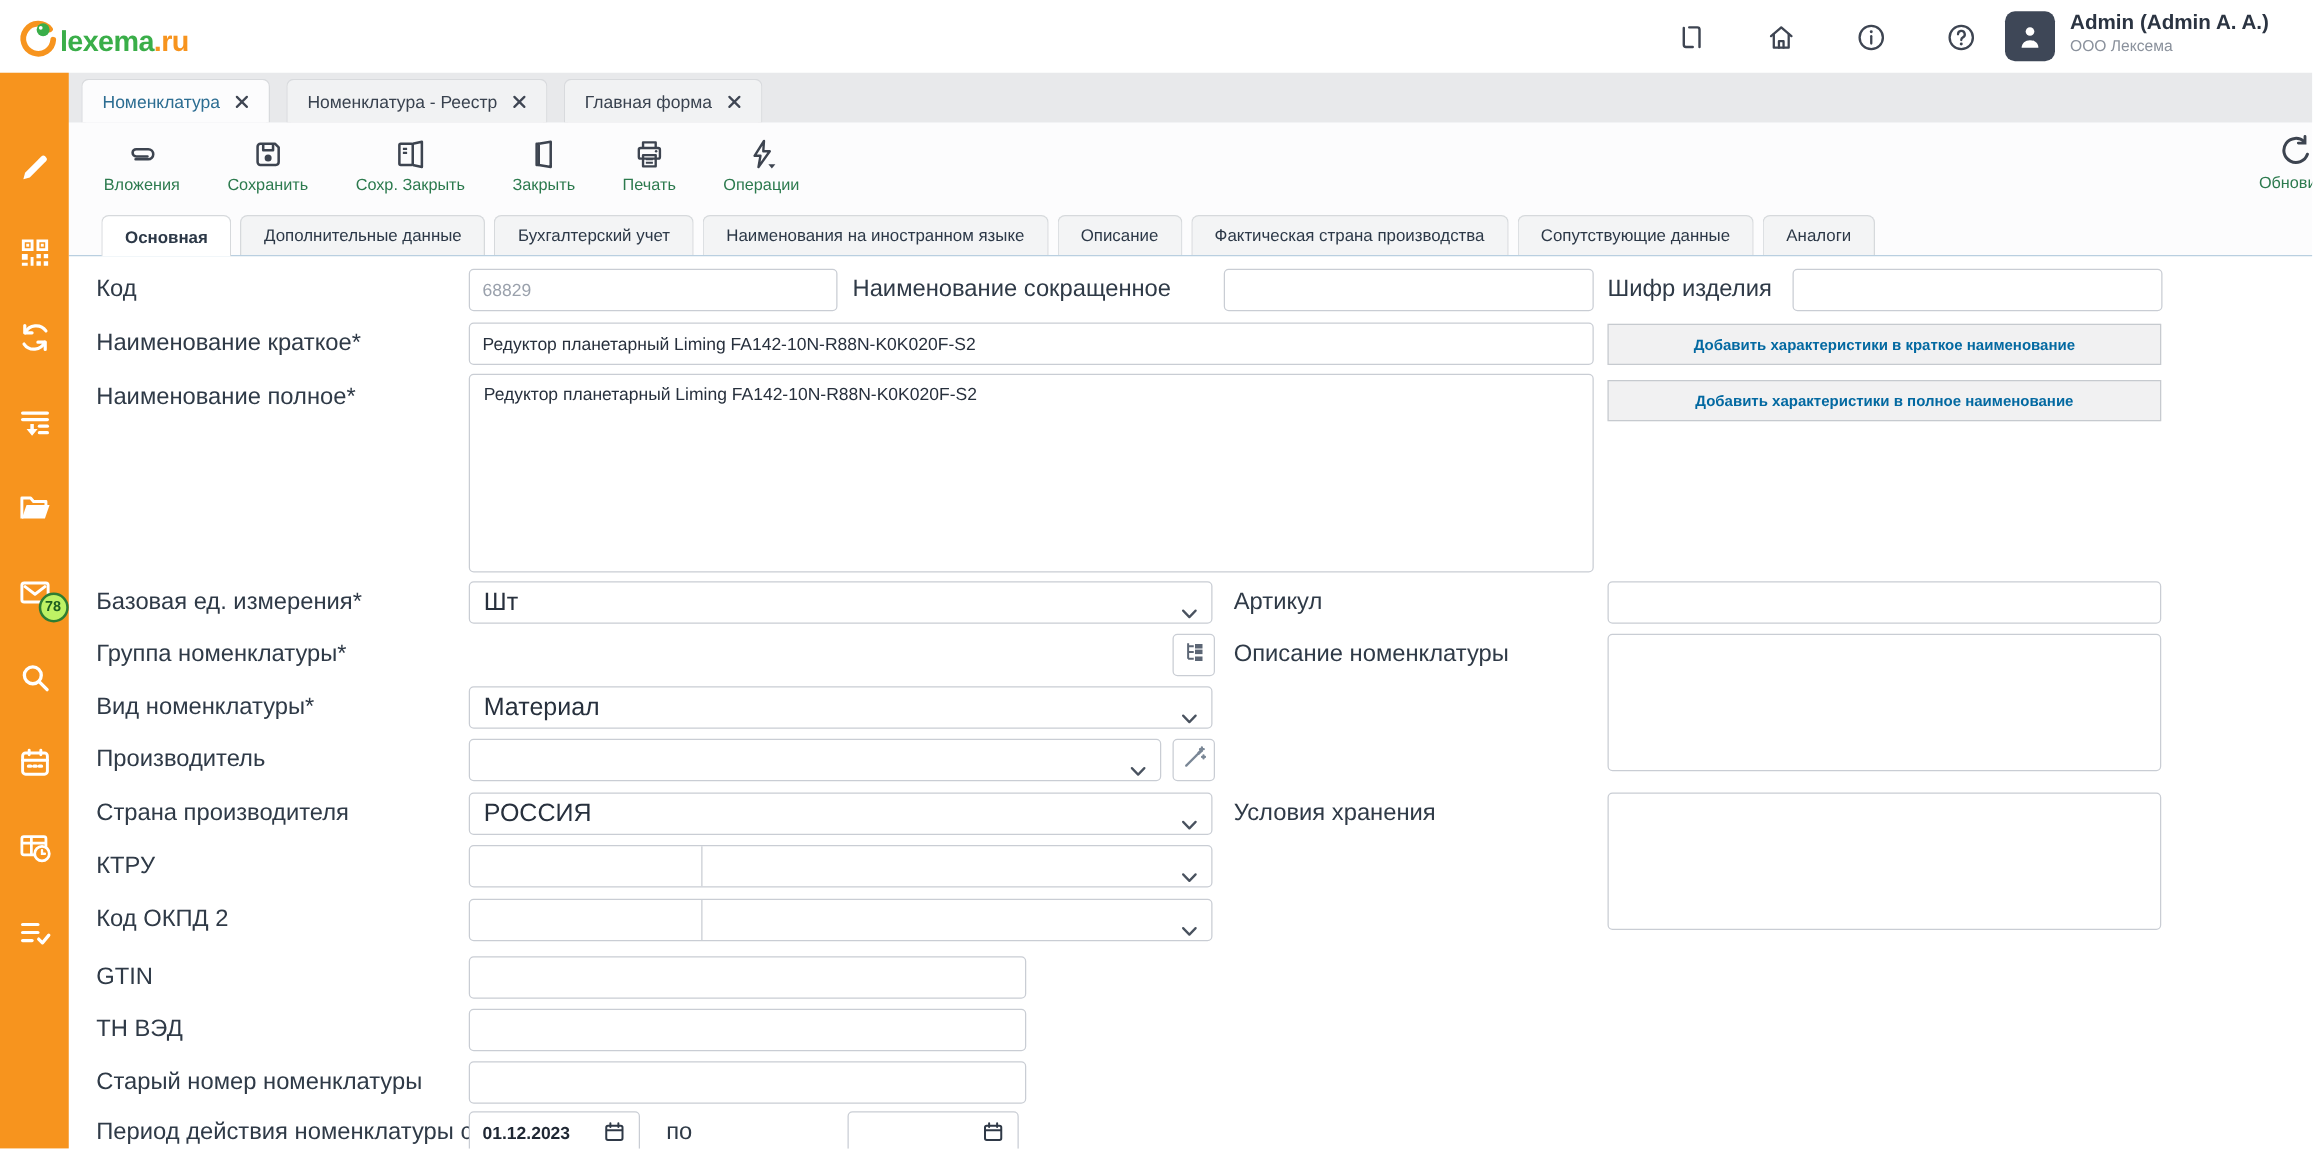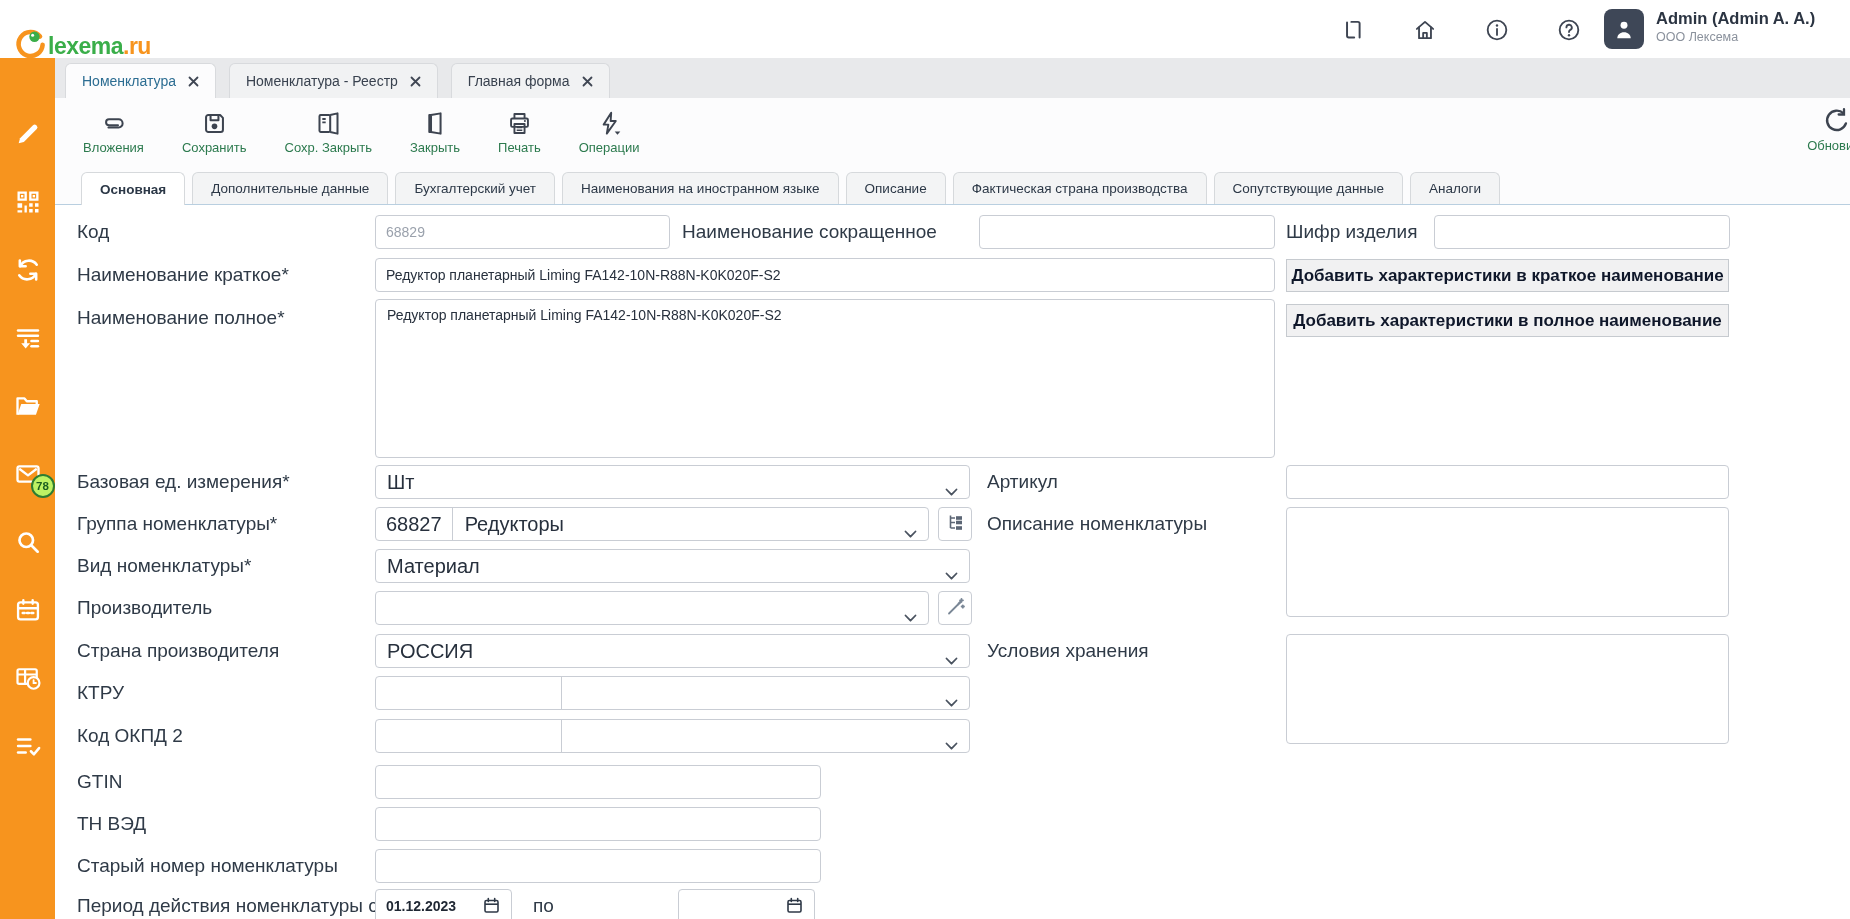--- a/index.html
+++ b/index.html
@@ -1,21 +1,21 @@
 <!DOCTYPE html>
 <html><head>
 <meta charset="utf-8">
 <style>
   * { margin:0; padding:0; box-sizing:border-box; }
   body { font-family:"Liberation Sans", sans-serif; background:#fff; }
   #app { position:relative; width:1850px; height:919px; overflow:hidden; background:#fff; }
 
   
   #topbar { position:absolute; left:0; top:0; width:1850px; height:58px; background:#fff; z-index:20; }
-  .logo { position:absolute; left:14px; top:28px; display:flex; align-items:center; }
+  .logo { position:absolute; left:14px; top:15px; display:flex; align-items:center; }
   .logo-text { font-size:23px; font-weight:700; letter-spacing:-0.5px; margin-left:2px; }
   .logo-lex { color:#3AAE49; }
   .logo-ru { color:#F7941E; }
   .top-ic { position:absolute; top:17px; width:26px; height:26px; cursor:pointer; }
   .avatar { position:absolute; left:1604px; top:9px; width:40px; height:40px; background:#3E4757; border-radius:8px; display:flex; align-items:center; justify-content:center; }
   .userbox { position:absolute; left:1656px; top:9px; }
   .uname { font-size:16.5px; font-weight:700; color:#2b3442; white-space:nowrap; }
   .uorg { font-size:12.5px; color:#8a919c; margin-top:2px; }
 
   
@@ -45,21 +45,21 @@
   
   #content { position:absolute; left:55px; top:204px; width:1795px; height:715px; background:#fff; border-top:1px solid #b9cfe0; }
   .flabel { position:absolute; font-size:19px; color:#2f3a47; line-height:34px; white-space:nowrap; }
   .finput { position:absolute; height:34px; border:1px solid #c9cdd4; border-radius:4px; background:#fff; font-family:"Liberation Sans",sans-serif; font-size:14px; color:#27303d; padding:0 10px; outline:none; }
   .finput.muted { color:#9aa1ac; }
   .ftext { position:absolute; border:1px solid #c9cdd4; border-radius:4px; background:#fff; font-family:"Liberation Sans",sans-serif; font-size:14px; color:#27303d; padding:7px 11px; resize:none; outline:none; }
   .fselect { position:absolute; height:34px; border:1px solid #c9cdd4; border-radius:4px; background:#fff; font-size:20px; color:#27303d; display:flex; align-items:center; padding:0 34px 0 11px; cursor:pointer; }
   .fselect .chev { position:absolute; right:11px; top:13px; }
   .code-cell { display:flex; align-items:center; align-self:stretch; border-right:1px solid #c9cdd4; padding:0 10px; margin:0 0 0 -11px; min-width:66px; }
   .sq-btn { position:absolute; width:34px; height:34px; border:1px solid #c9cdd4; border-radius:4px; background:#fff; display:flex; align-items:center; justify-content:center; cursor:pointer; }
-  .gbtn { position:absolute; height:33px; width:443px; background:#f1f1f2; border:1px solid #c6cacf; border-radius:0; font-family:"Liberation Sans",sans-serif; font-size:17px; font-weight:600; color:#0f172a; cursor:pointer; }
+  .gbtn { position:absolute; height:33px; width:443px; background:#f1f1f2; border:1px solid #c6cacf; border-radius:0; font-family:"Liberation Sans",sans-serif; font-size:12px; font-weight:600; color:#0369a1; cursor:pointer; }
   .dateinput { position:absolute; height:34px; width:137px; border:1px solid #c9cdd4; border-radius:4px; font-family:"Liberation Sans",sans-serif; font-size:14px; font-weight:600; color:#1f2733; padding:0 30px 0 10px; outline:none; }
   .cal-ic { position:absolute; pointer-events:none; }
 </style>
 </head>
 <body>
 
 <div id="app">
 
   <header id="topbar">
     <div class="logo">
@@ -327,27 +327,20 @@
     <div class="fselect" style="left:320px; top:260px; width:595px">
       <span>Шт</span>
       <span class="chev"><svg width="13" height="9" viewBox="0 0 13 9">
             <path d="M1.5 1.5 6.5 6.7 11.5 1.5" fill="none" stroke="#49525f" stroke-width="1.8" stroke-linecap="round" stroke-linejoin="round"></path>
           </svg></span>
     </div>
     <span class="flabel" style="left:932px; top:260px">Артикул</span>
     <input class="finput" style="left: 1231px; top: 260px; width: 443px;" value="">
 
     <span class="flabel" style="left:22px; top:302px">Группа номенклатуры*</span>
-    <div class="fselect" style="left:320px; top:302px; width:554px">
-      <span class="code-cell">68827</span>
-      <span style="padding-left:12px">Редукторы</span>
-      <span class="chev"><svg width="13" height="9" viewBox="0 0 13 9">
-            <path d="M1.5 1.5 6.5 6.7 11.5 1.5" fill="none" stroke="#49525f" stroke-width="1.8" stroke-linecap="round" stroke-linejoin="round"></path>
-          </svg></span>
-    </div>
     <div class="sq-btn" style="left:883px; top:302px">
       <span><svg width="19" height="19" viewBox="0 0 19 19">
             <g stroke="#5c6675" stroke-width="1.6" fill="none">
               <path d="M4.5 2.5 v12.5 M4.5 5 h4.5 M4.5 9.5 h4.5 M4.5 15 h4.5"></path>
             </g>
             <rect x="10" y="3.2" width="6" height="3.6" fill="#5c6675"></rect>
             <rect x="10" y="7.7" width="6" height="3.6" fill="#5c6675"></rect>
             <rect x="10" y="13.2" width="6" height="3.6" fill="#5c6675"></rect>
           </svg></span>
     </div>

